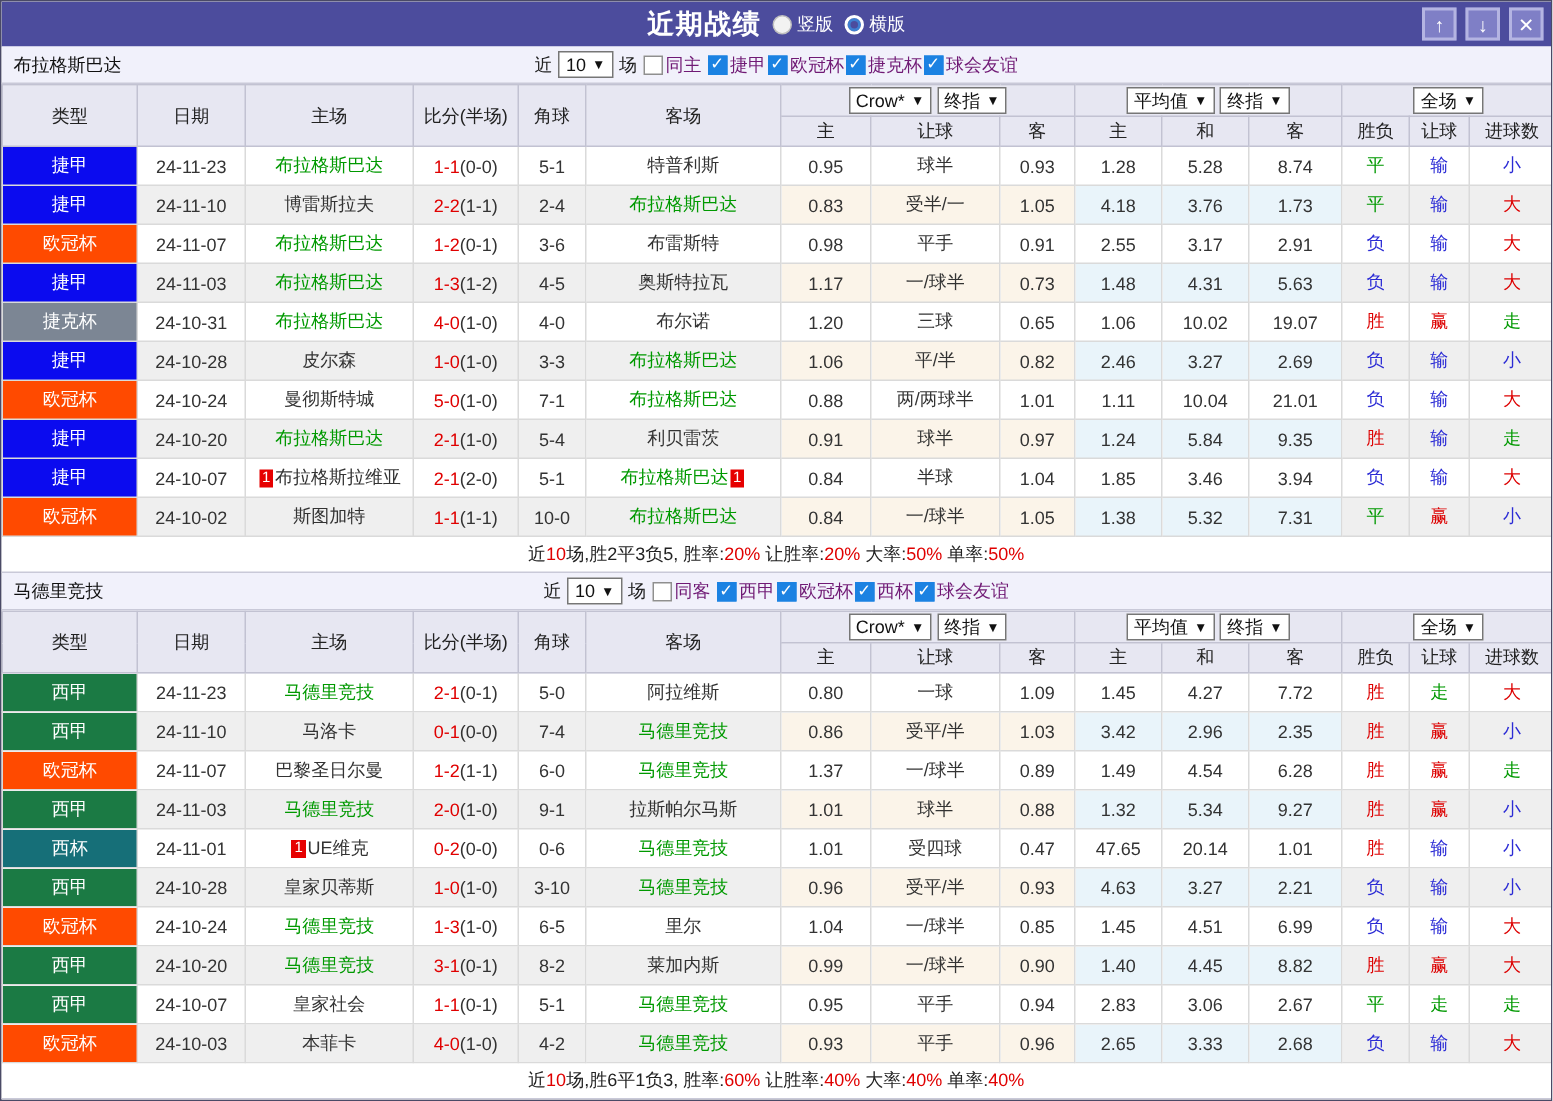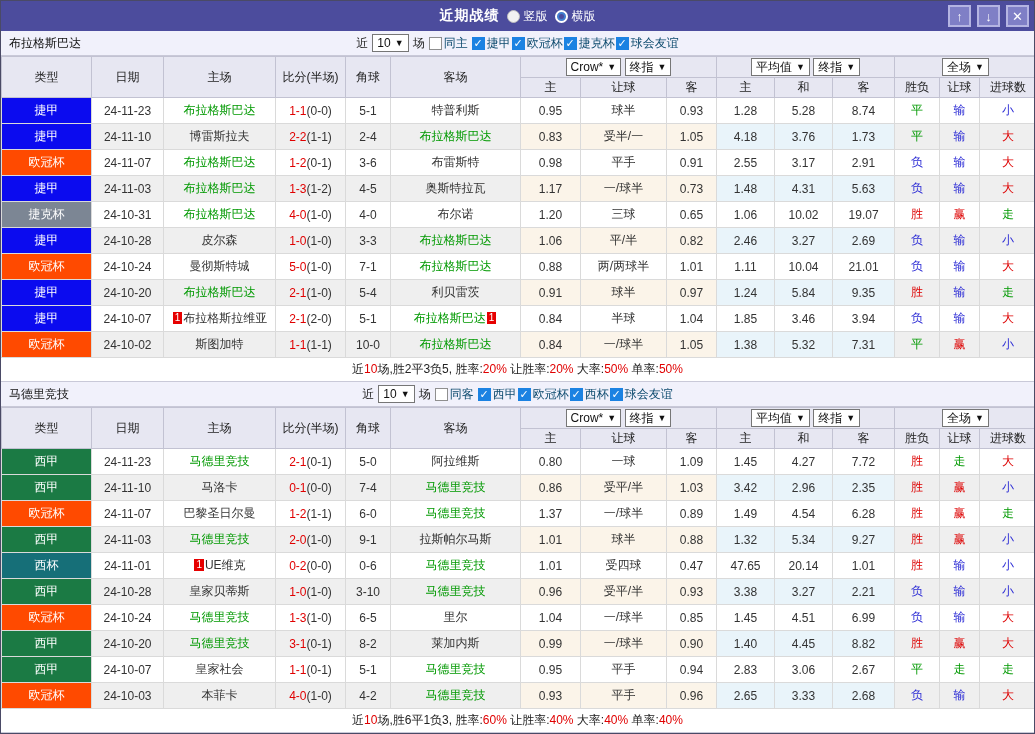--- a/index.html
+++ b/index.html
@@ -2,36 +2,36 @@
 <html><head>
 <meta charset="utf-8">
 <style>
   * { box-sizing: border-box; margin: 0; padding: 0; }
   body { font-family: "Liberation Sans", "DejaVu Sans", sans-serif; background: #fff; }
   .window { width: 1035px; height: 734px; border: 1px solid #4a4a66; background: #fff; overflow: hidden; }
 
   
   .titlebar { height: 30px; background: #4c4c9d; position: relative; display: flex; align-items: center; justify-content: center; color: #fff; }
   .title-center { display: flex; align-items: center; gap: 7px; }
-  .title-text { font-size: 14px; font-weight: bold; letter-spacing: 1px; }
+  .title-text { font-size: 18px; font-weight: bold; letter-spacing: 1px; }
   .radio-group { display: flex; align-items: center; gap: 4px; font-size: 12px; }
   .radio { width: 13px; height: 13px; border-radius: 50%; display: inline-block; }
   .radio.sel { background: #f2f2f2; border: 1px solid #bfbfbf; }
   .radio.unsel { background: #4c4c9d; border: 2px solid #fff; box-shadow: inset 0 0 0 2px #3f7fd0; }
   .win-buttons { position: absolute; right: 5px; top: 4px; display: flex; gap: 6px; }
   .win-btn { width: 23px; height: 22px; background: #7f7fc6; border: 2px solid #b4b4e2; color: #fff; font-size: 13px; font-weight: bold; display: flex; align-items: center; justify-content: center; cursor: pointer; line-height: 1; }
 
   
   .filter-bar { height: 25px; background: #f1f1fb; position: relative; display: flex; align-items: center; font-size: 12px; color: #222; border-bottom: 1px solid #c9c9d8; }
   .team-name { position: absolute; left: 8px; color: #111; }
   .filter-center { margin: 0 auto; display: flex; align-items: center; gap: 4px; }
   .filter-item { display: inline-flex; align-items: center; gap: 2px; cursor: pointer; }
   .cb { width: 13px; height: 13px; display: inline-block; border: 1px solid #8f8f8f; background: #fff; font-size: 11px; line-height: 11px; color: #fff; text-align: center; cursor: pointer; flex: 0 0 auto; }
   .cb.checked { background: #1b82e2; border-color: #1b82e2; }
-  .cb-label { color: #0c4a6e; }
+  .cb-label { color: #701a75; }
 
   
   .select { display: inline-flex; align-items: center; gap: 4px; background: #fff; border: 1px solid #767676; padding: 0 4px; height: 18px; font-size: 12px; color: #111; cursor: pointer; }
   .sel-arrow { font-size: 9px; color: #111; }
 
   
   table.results { border-collapse: collapse; table-layout: fixed; width: 1035px; font-size: 12px; text-align: center; color: #333; }
   table.results th { background: #e7e7f2; border: 1px solid #c2c2d2; font-weight: normal; height: 20px; padding: 0; color: #222; }
   table.results th.grp { height: 21px; }
   table.results td { border: 1px solid #dadada; height: 26px; padding: 0 2px; white-space: nowrap; overflow: hidden; background: #fff; }
@@ -556,21 +556,21 @@
   <tr class="alt">
     <td class="league" style="background: rgb(27, 122, 68);">西甲</td>
     <td class="date">24-10-28</td>
     <td class="team"><span>皇家贝蒂斯</span></td>
     <td class="score"><span class="sc">1-0</span><span class="half">(1-0)</span></td>
     <td class="corner">3-10</td>
     <td class="team"><span class="hl">马德里竞技</span></td>
     <td class="odds">0.96</td>
     <td class="odds">受平/半</td>
     <td class="odds">0.93</td>
-    <td class="avg">3.38</td>
+    <td class="avg">4.63</td>
     <td class="avg">3.27</td>
     <td class="avg">2.21</td>
     <td class="resu" style="color: rgb(43, 43, 213);">负</td>
     <td class="resu" style="color: rgb(43, 43, 213);">输</td>
     <td class="resu" style="color: rgb(43, 43, 213);">小</td>
   </tr>
 
   <tr>
     <td class="league" style="background: rgb(255, 74, 0);">欧冠杯</td>
     <td class="date">24-10-24</td>

